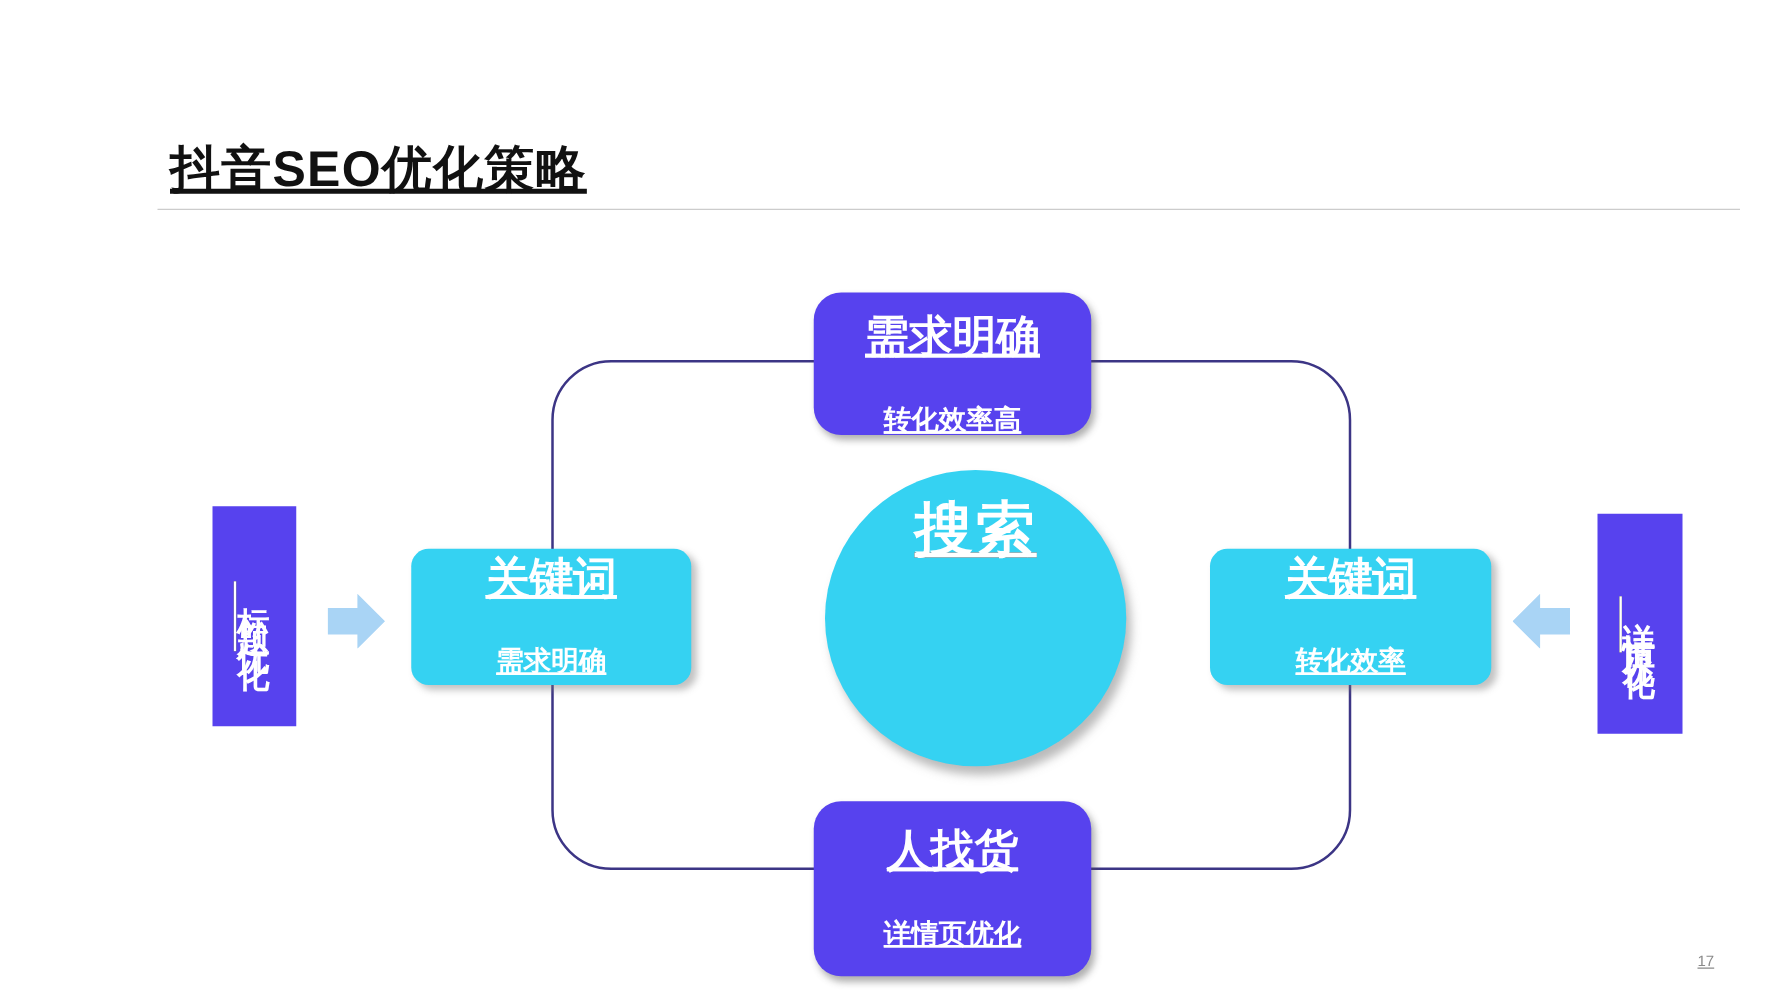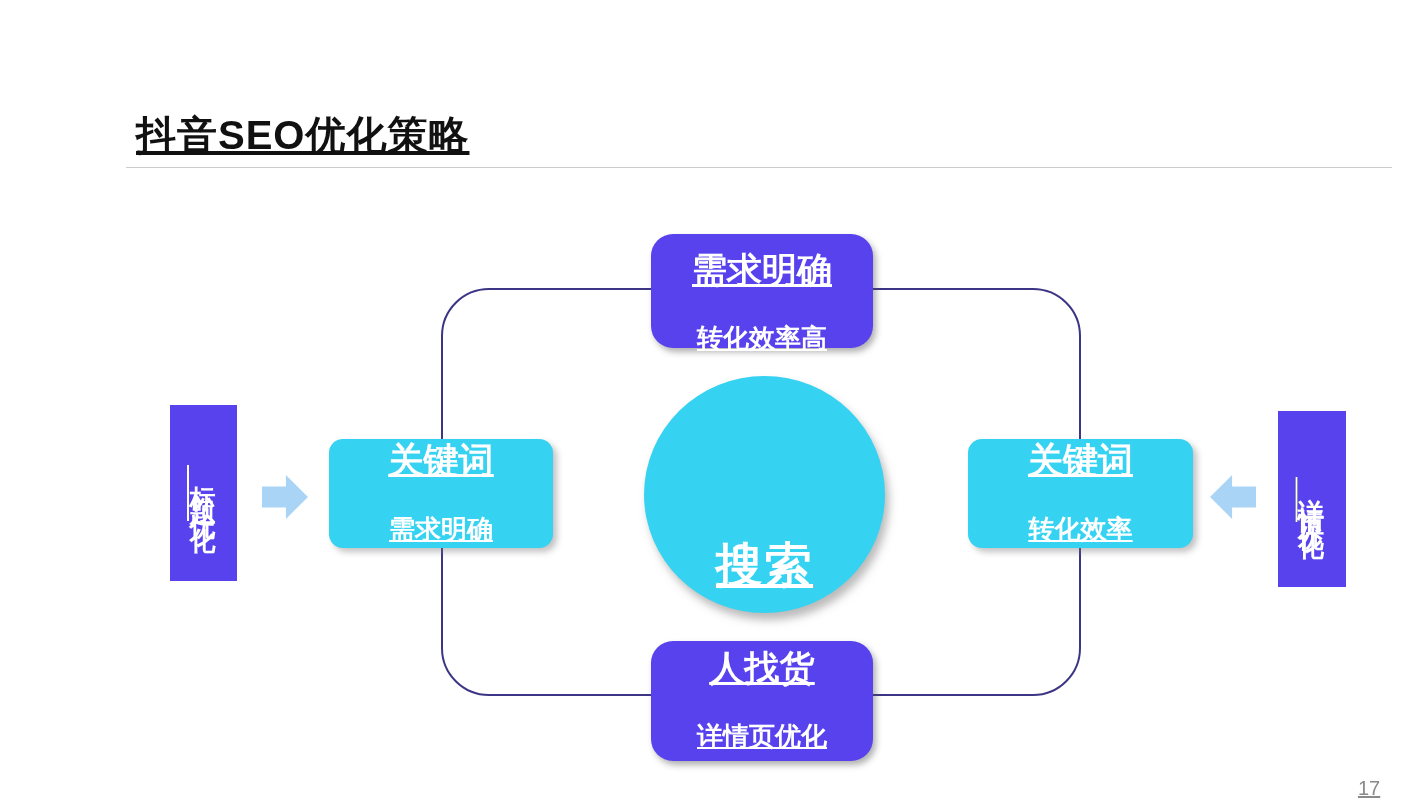--- a/index.html
+++ b/index.html
@@ -46,45 +46,45 @@
   }
 
   
   .node{
     display:flex;flex-direction:column;
     align-items:center;justify-content:center;
     color:#ffffff;text-align:center;
     font-weight:bold;
   }
   .node .main{font-size:35px;line-height:1.15;}
-  .node .sub{font-size:26px;line-height:1.3;}
+  .node .sub{font-size:22px;line-height:1.3;}
 
   .purple-box{
     background:var(--purple);
     border-radius:22px;
     box-shadow:3px 4px 6px rgba(80,80,80,0.45);
   }
   .cyan-box{
     background:var(--cyan);
     border-radius:14px;
     box-shadow:4px 4px 6px rgba(120,120,120,0.45);
   }
 
   .node-top{left:603px;top:186px;width:222px;height:114px;justify-content:space-between;}
-  .node-bottom{left:603px;top:593px;width:222px;height:120px;}
+  .node-bottom{left:603px;top:593px;width:222px;height:140px;}
   .node-left{left:281px;top:391px;width:224px;height:109px;}
   .node-right{left:920px;top:391px;width:225px;height:109px;}
 
   
   .center-circle{
-    left:596px;top:328px;
+    left:612px;top:328px;
     width:241px;height:237px;
     background:var(--cyan);
     border-radius:50%;
-    display:flex;align-items:flex-end;justify-content:center;
+    display:flex;align-items:flex-start;justify-content:center;
     box-shadow:4px 7px 8px rgba(120,120,120,0.5);
   }
   .center-circle .label{
     color:#ffffff;font-weight:bold;font-size:47px;letter-spacing:2px;
   }
 
   
   .side-box{
     background:var(--purple);
     display:flex;align-items:center;justify-content:center;
@@ -109,22 +109,22 @@
     left:214px;top:427px;
     clip-path:polygon(0 26%,52% 26%,52% 0,100% 50%,52% 100%,52% 74%,0 74%);
   }
   .arrow-left{
     left:1162px;top:427px;
     clip-path:polygon(100% 26%,48% 26%,48% 0,0 50%,48% 100%,48% 74%,100% 74%);
   }
 
   
   .page-number{
-    left:1310px;top:729px;
-    font-size:20px;color:var(--page_num);
+    left:1310px;top:714px;
+    font-size:12px;color:var(--page_num);
   }
 </style>
 </head>
 <body>
 
 <div class="abs slide-title">抖音SEO优化策略</div>
 <div class="abs title-divider"></div>
 
 <div class="abs connector-frame"></div>
 

